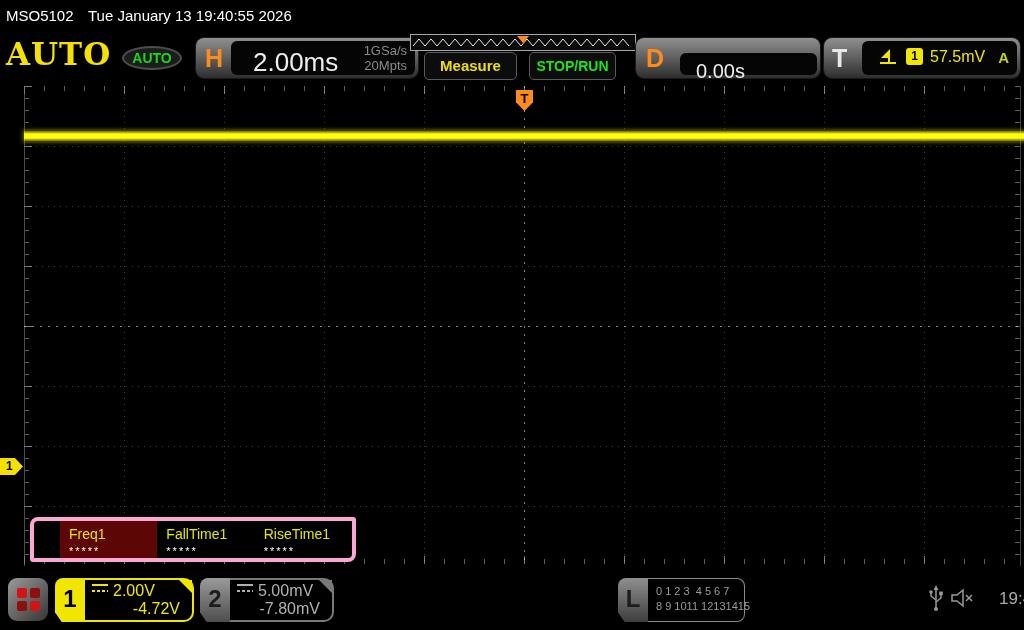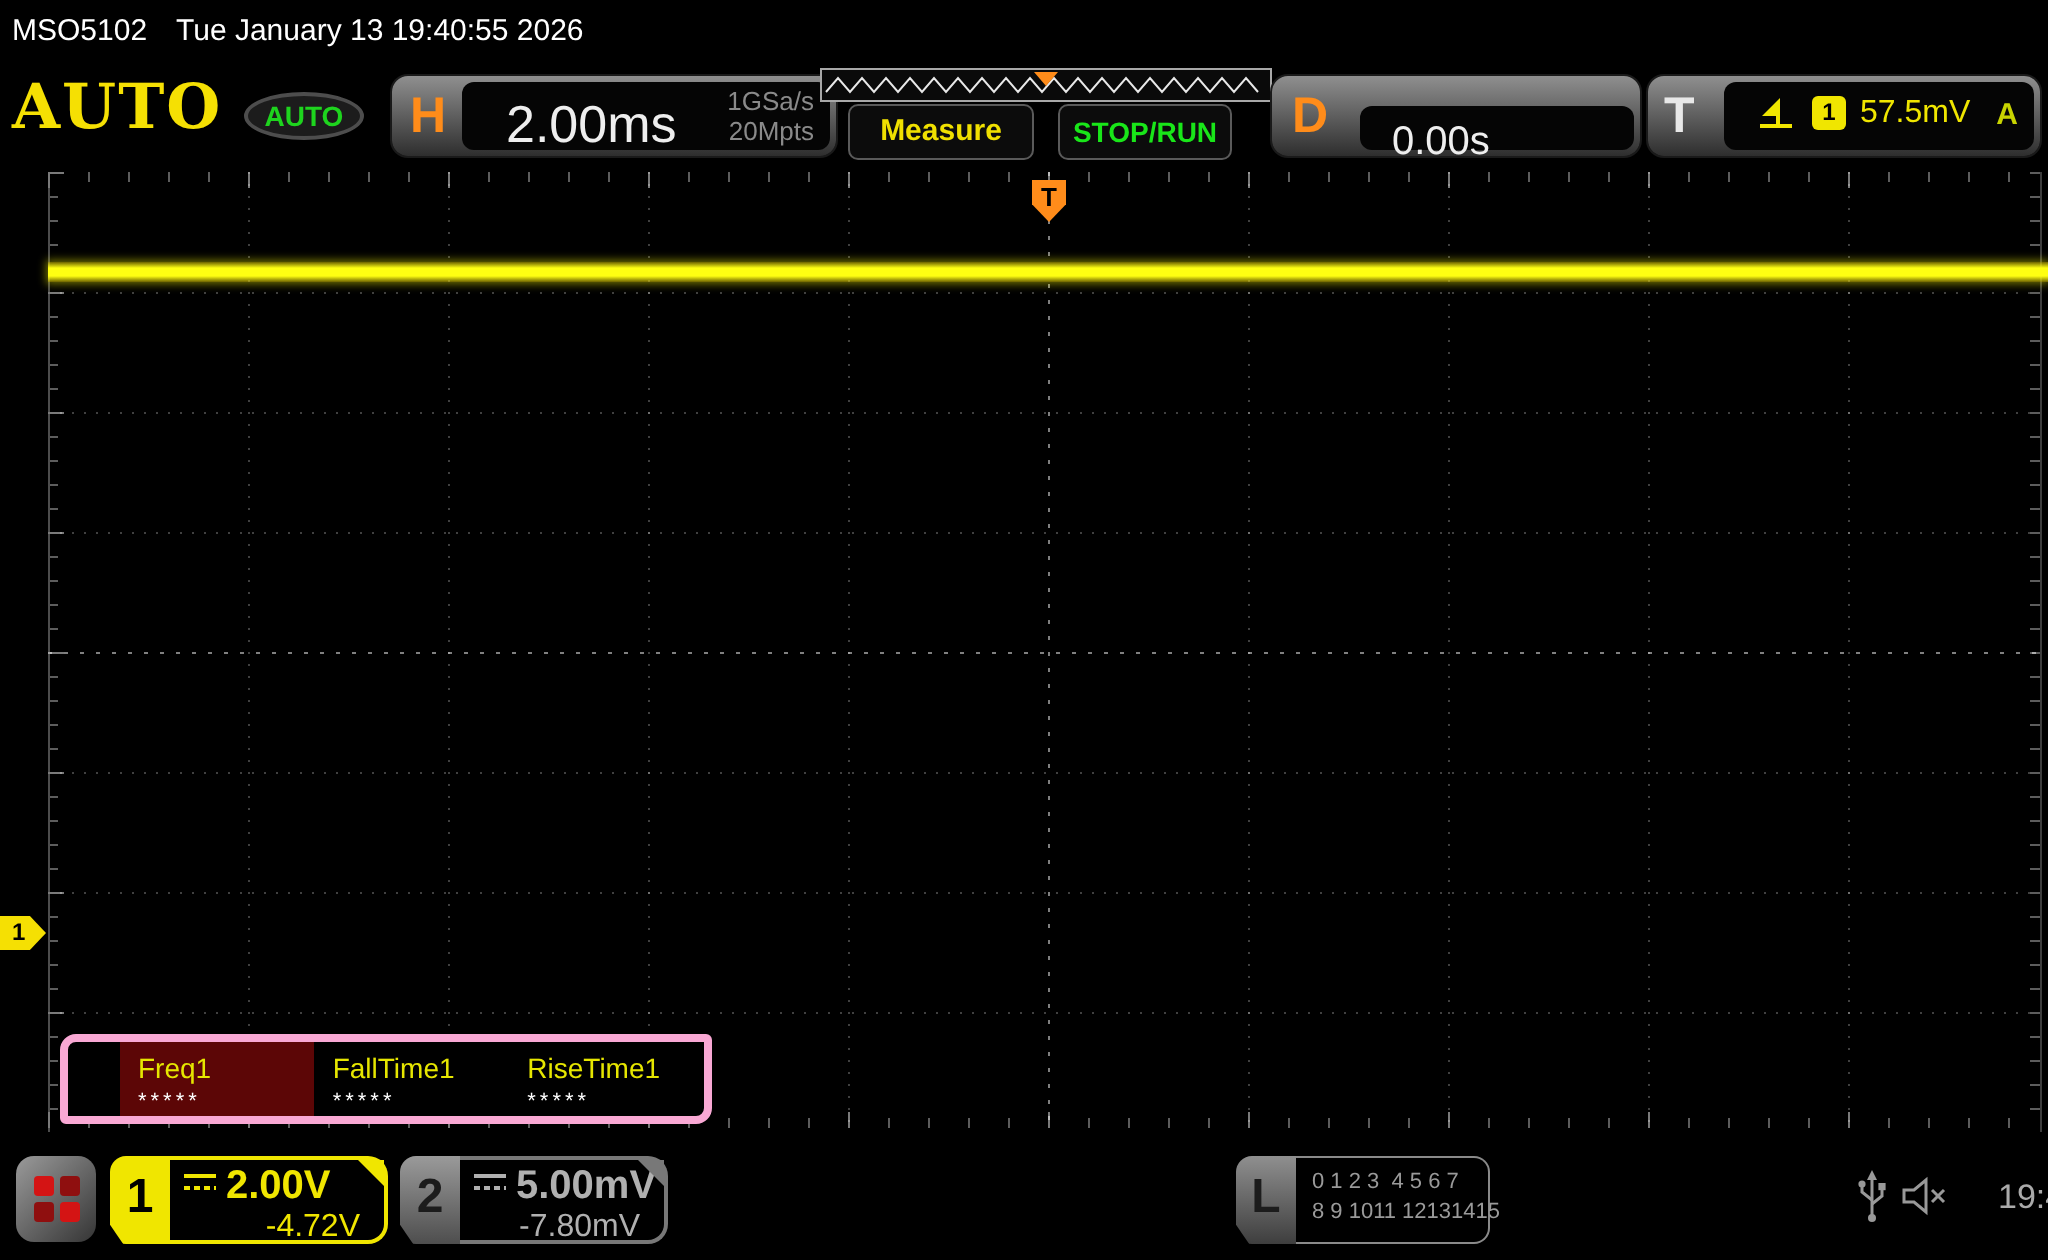--- a/index.html
+++ b/index.html
@@ -98,21 +98,21 @@
               background:linear-gradient(135deg,#9a9a9a,#353535); }
   .menu-grid { position:absolute; left:9px; top:10px; width:23px; height:23px; display:grid;
                grid-template-columns:10px 10px; grid-template-rows:10px 10px; gap:3px; }
   .menu-grid span { border-radius:2px; }
   .mg-a { background:#d41414; } .mg-b { background:#8f0f0f; }
 
   .ch-badge { position:absolute; top:12px; height:44px; display:flex; }
   .ch-tab { width:30px; height:100%; font-weight:bold; font-size:24px; text-align:center; line-height:42px;
             border-radius:8px 0 0 8px; clip-path:polygon(0 0,100% 0,100% 100%,22% 100%,0 78%); }
   .ch-body { position:relative; height:100%; background:#000; border-radius:0 10px 10px 0; padding:2px 8px 0 6px; }
-  .ch-line1 { font-size:20px; white-space:nowrap;font-weight:bold; }
+  .ch-line1 { font-size:16px; white-space:nowrap; }
   .ch-line2 { font-size:16px; text-align:right; padding-right:4px; }
   .ch-fold { position:absolute; right:0; top:0; width:0; height:0; }
 
   .ch1-badge { left:55px; width:139px; }
   .ch1-badge .ch-tab { background:#f0e600; color:#000; }
   .ch1-badge .ch-body { width:109px; border:2px solid #f0e600; border-left:none; color:#f0e600; }
   .ch1-badge .ch-fold { border-top:13px solid #f0e600; border-left:13px solid transparent; }
 
   .ch2-badge { left:200px; width:134px; }
   .ch2-badge .ch-tab { background:linear-gradient(#9a9a9a,#4e4e4e); color:#1c1c1c; }

